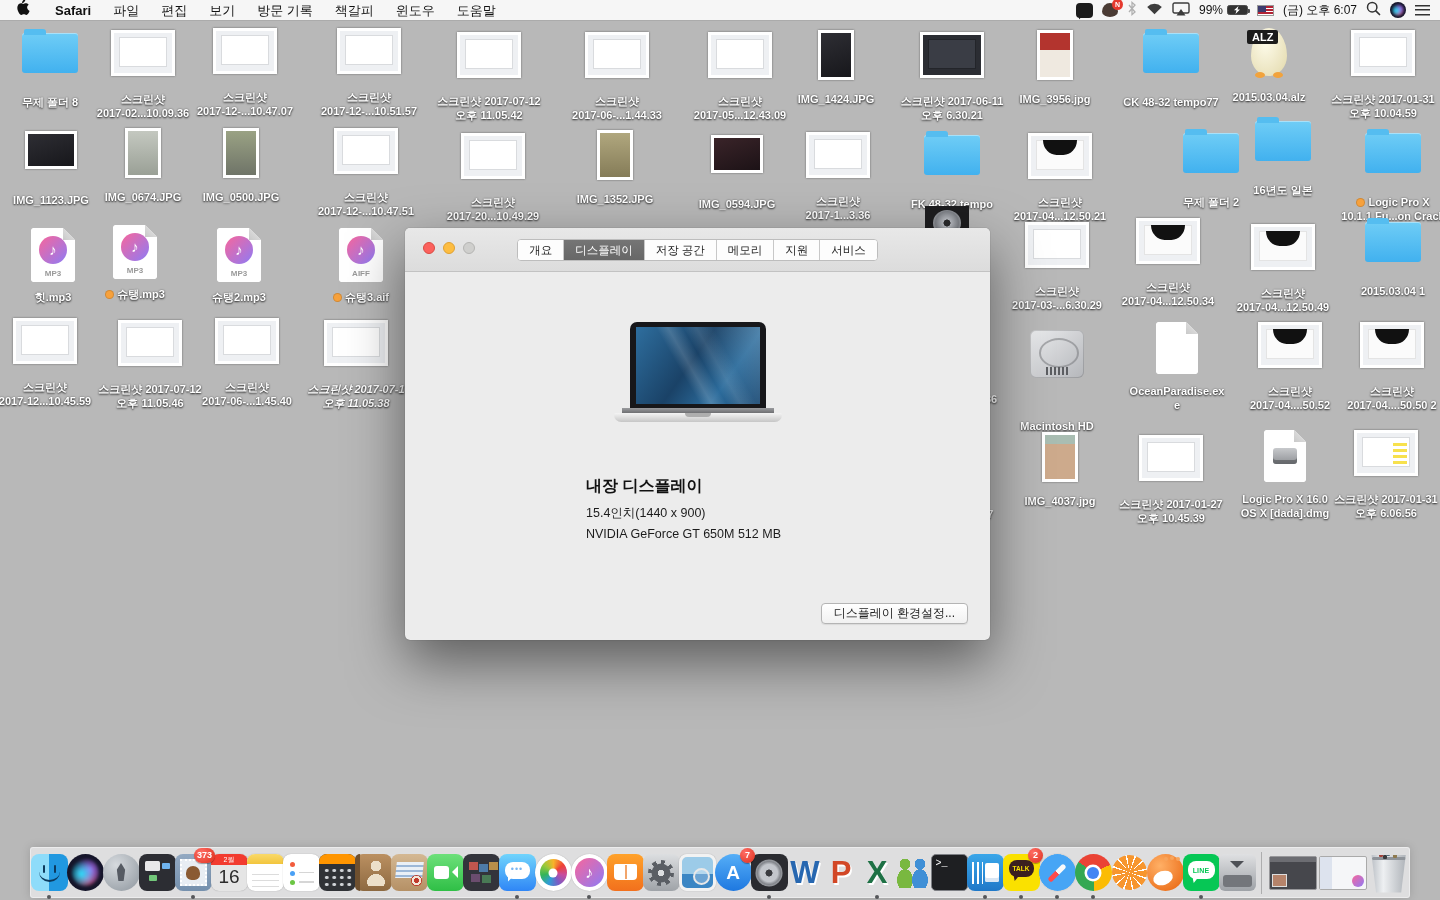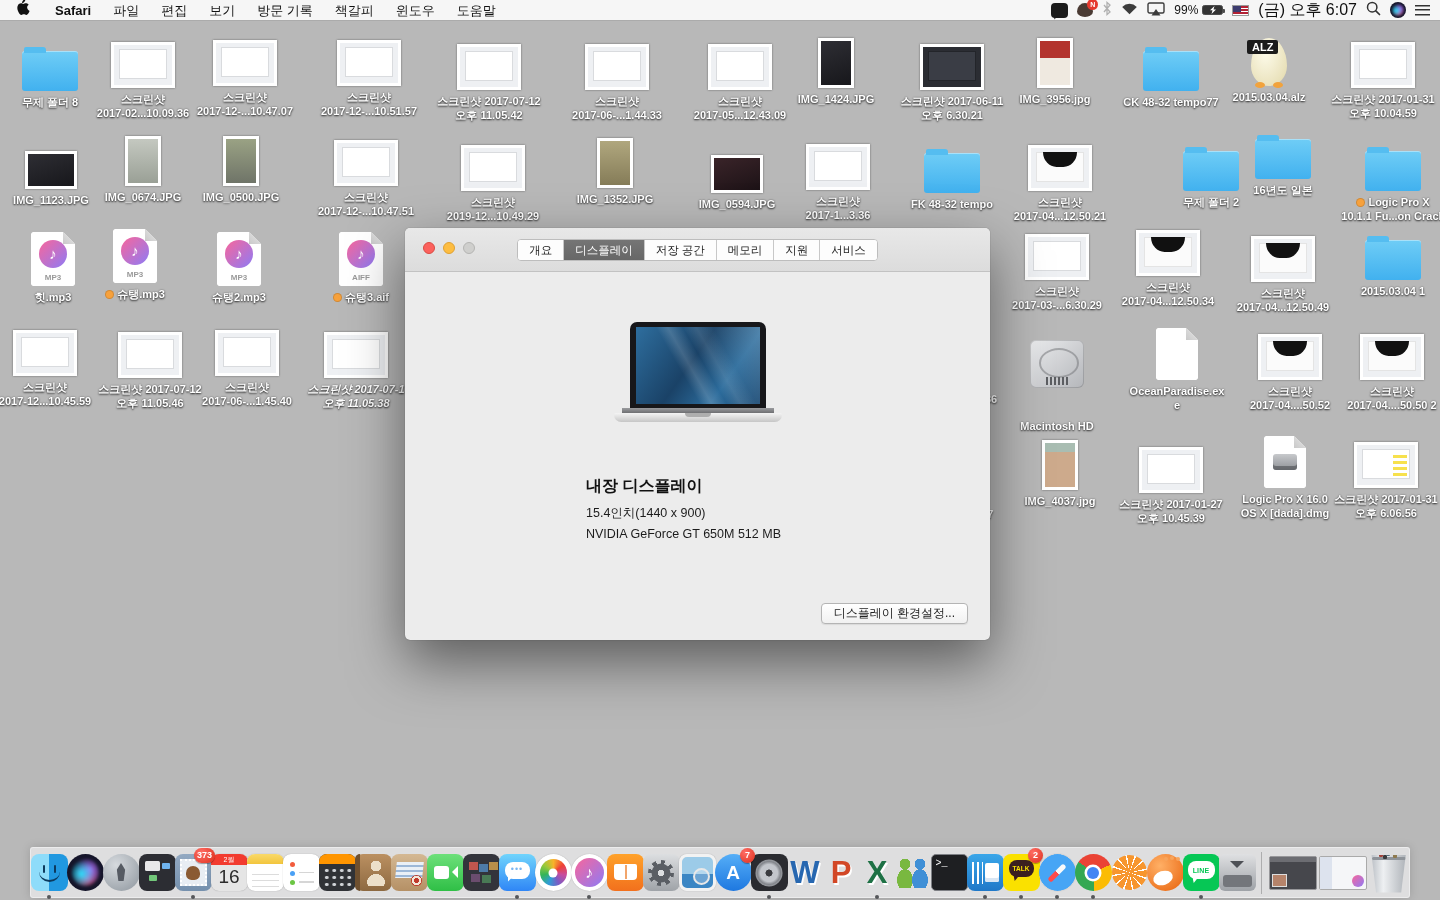--- a/index.html
+++ b/index.html
@@ -20,35 +20,35 @@
      clip-path:polygon(0 0,100% 0,0 100%); }
   .ic-chatn { width:16px; height:14px; background:#4a3b34; border-radius:50% 50% 50% 50%/60% 60% 40% 40%; position:relative; }
   .ic-chatn .nb { position:absolute; right:-5px; top:-4px; width:11px; height:11px; border-radius:50%;
      background:#e5392e; color:#fff; font-size:7px; font-weight:bold; text-align:center; line-height:11px; }
   .batt-wrap { display:flex; align-items:center; gap:4px; font-size:12px; }
   .batt { width:21px; height:10px; border:1px solid #4d4d4d; border-radius:2.5px; position:relative; background:#333; }
   .batt::after { content:''; position:absolute; right:-3px; top:2.5px; width:2px; height:4px; background:#4d4d4d; border-radius:0 1px 1px 0; }
   .batt .bolt { position:absolute; inset:0; display:flex; align-items:center; justify-content:center; }
   .flag { width:17px; height:11px; background:repeating-linear-gradient(#b22234 0 1.6px,#fff 1.6px 3.2px); position:relative; border:0.5px solid #999; }
   .flag::before { content:''; position:absolute; left:0; top:0; width:8px; height:6px; background:#3c3b6e; }
-  .clock { font-size:16px; white-space:nowrap; }
+  .clock { font-size:12px; white-space:nowrap; }
   .ic-siri { width:16px; height:16px; border-radius:50%; background:#15152a; position:relative; overflow:hidden; }
   .ic-siri::before { content:''; position:absolute; inset:2px; border-radius:50%; filter:blur(1px);
      background: radial-gradient(circle at 35% 55%, #29e0fe, transparent 60%),
                  radial-gradient(circle at 65% 40%, #b06efa, transparent 60%),
                  radial-gradient(circle at 55% 70%, #ff5d8f, transparent 55%); }
   .ic-list { width:15px; height:11px; background:
      linear-gradient(#333,#333) 0 0/15px 1.5px no-repeat,
      linear-gradient(#333,#333) 0 4.5px/15px 1.5px no-repeat,
      linear-gradient(#333,#333) 0 9px/15px 1.5px no-repeat; }
 
   
   #desktop { position:absolute; inset:21px 0 0 0; z-index:1; }
   .di { position:absolute; width:130px; display:flex; flex-direction:column; align-items:center; }
-  .di .tw { height:58px; display:flex; align-items:flex-end; justify-content:center; }
+  .di .tw { height:58px; display:flex; justify-content:center; }
   .di .label { margin-top:4px; font-size:11px; font-weight:bold; color:#fff; text-align:center; line-height:14px;
      text-shadow:0 1px 2px rgba(0,0,0,.75), 0 0 2px rgba(0,0,0,.4); white-space:nowrap; }
   .tagdot { display:inline-block; width:9px; height:9px; border-radius:50%; background:#f7a13c; border:1px solid rgba(0,0,0,.15);
      margin-right:3px; vertical-align:-1px; }
   .frag { position:absolute; font-size:11px; font-weight:bold; color:#fff; text-shadow:0 1px 2px rgba(0,0,0,.75); }
 
   .t-folder { width:56px; height:40px; border-radius:3px; position:relative;
      background:linear-gradient(#6fcdf6,#41b1ef); box-shadow:inset 0 1px 0 rgba(255,255,255,.4); }
   .t-folder::before { content:''; position:absolute; top:-4px; left:2px; width:22px; height:6px;
      background:#55bdf0; border-radius:2px 3px 0 0; }
@@ -573,21 +573,21 @@
         <div>스크린샷</div>
         <div>2017-12-...10.47.51</div>
       </div>
     </div>
     <div class="di" style="left: 428px; top: 112px;">
       <div class="tw">
         <div class="t-shot"></div>
       </div>
       <div class="label">
         <div>스크린샷</div>
-        <div>2019-12...10.49.29</div>
+        <div>2017-20...10.49.29</div>
       </div>
     </div>
     <div class="di" style="left: 550px; top: 109px;">
       <div class="tw">
         <div class="t-photo v-pvint"></div>
       </div>
       <div class="label">
         <div>IMG_1352.JPG</div>
       </div>
     </div>

